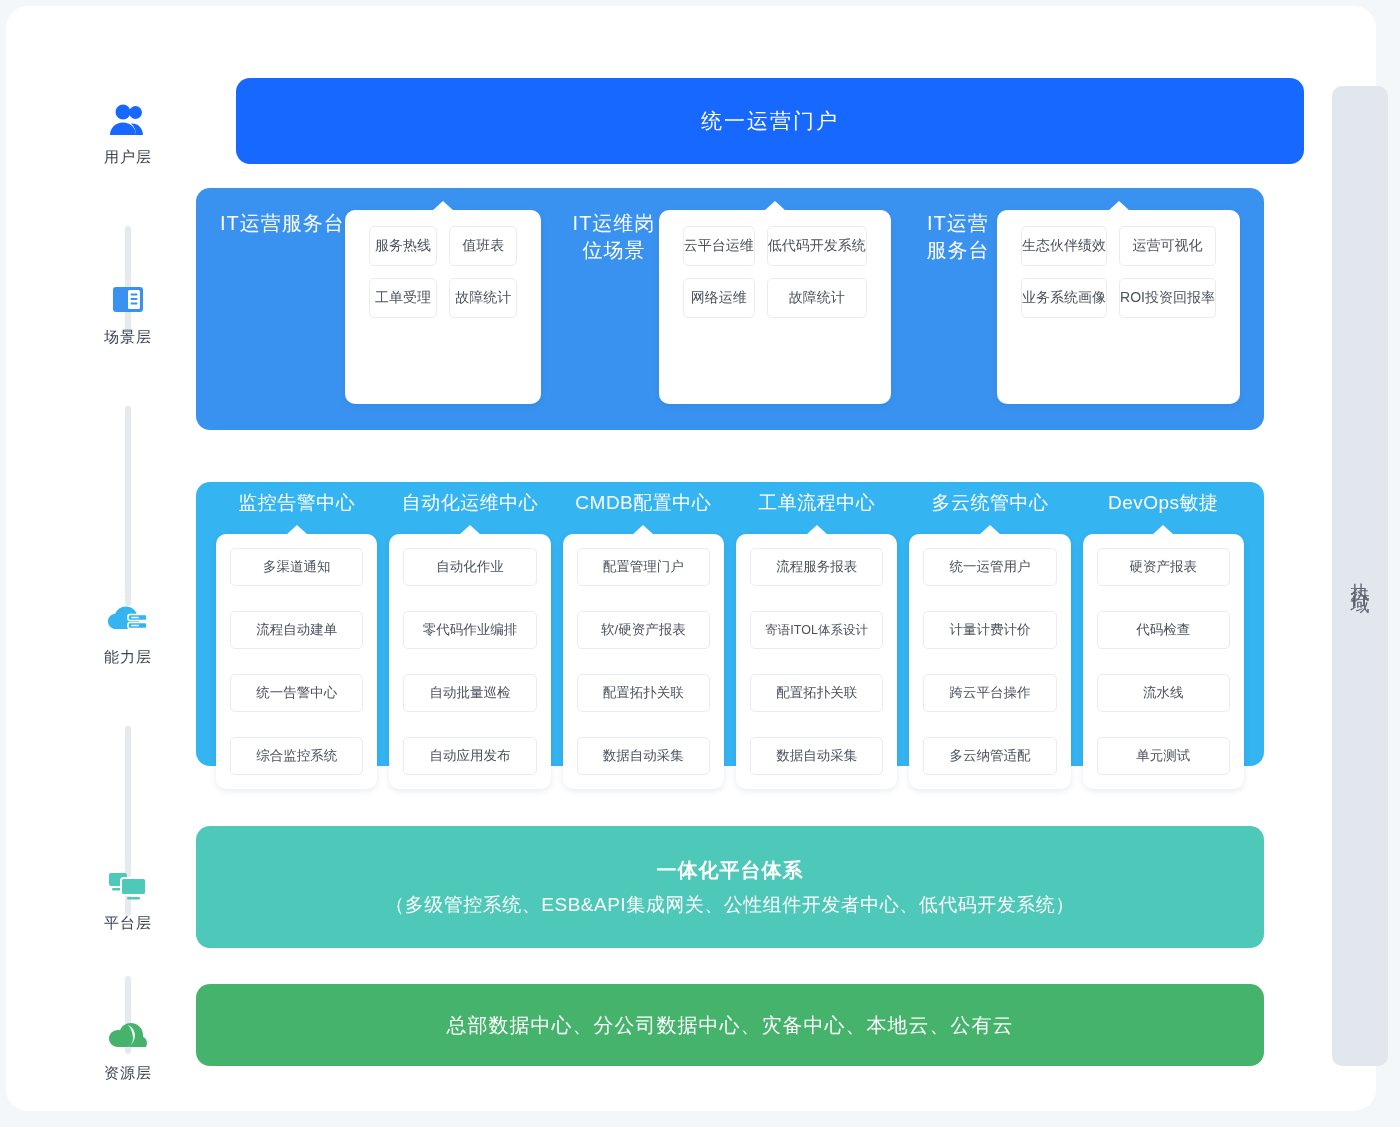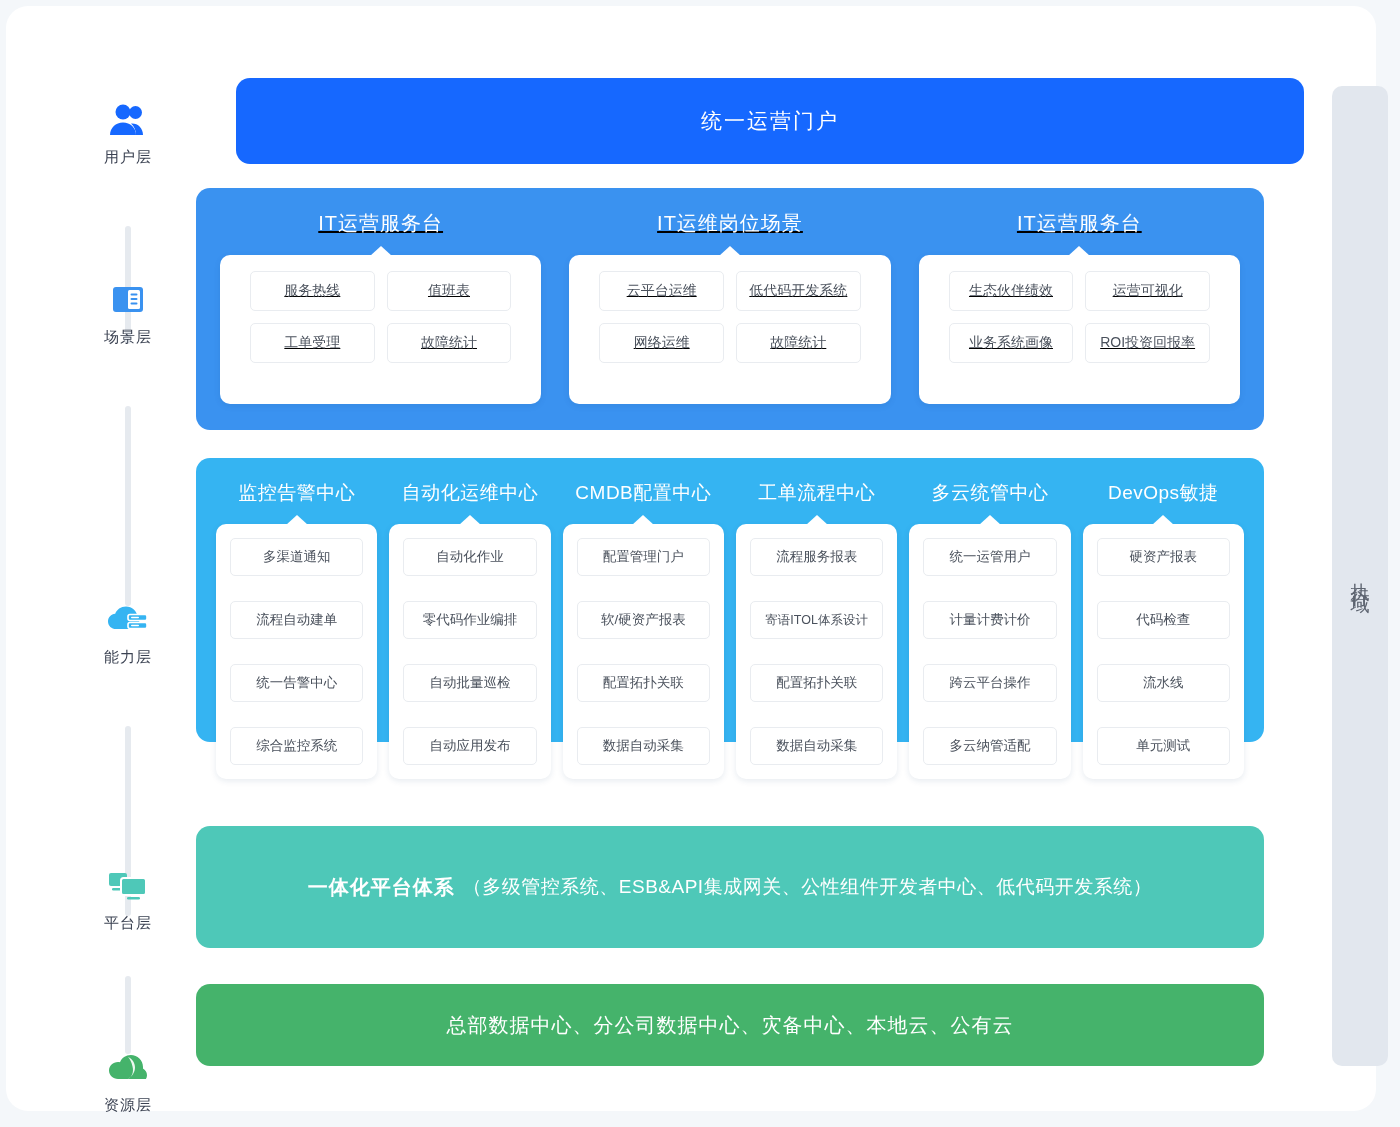--- a/index.html
+++ b/index.html
@@ -61,34 +61,34 @@
     top: 72px; height: 86px;
     display: flex; align-items: center; justify-content: center; margin-left: 40px;
   }
   #portal .band-title {
     color: #fff; font-size: 21px; letter-spacing: 2px;
   }
 
   
   #scenario { top: 182px; height: 242px; padding: 22px 24px 26px; }
   .scn-row { display: flex; gap: 28px; height: 100%; }
-  .scn-col { flex: 1; display: flex; flex-direction: column; text-decoration: underline; }
+  .scn-col { flex: 1; display: flex; flex-direction: row; }
   .scn-head {
     text-align: center;
     color: #ffffff;
     font-size: 20px;
     letter-spacing: 1px;
     margin-bottom: 18px;
   }
   .white-card {
     position: relative;
     background: #ffffff;
     border-radius: 10px;
     flex: 1;
-    padding: 16px 30px;
+    padding: 16px 24px;
     box-shadow: 0 2px 6px rgba(20,60,110,.10);
   }
   .white-card::before {
     content: "";
     position: absolute;
     top: -9px; left: 50%;
     margin-left: -11px;
     width: 0; height: 0;
     border-left: 11px solid transparent;
     border-right: 11px solid transparent;
@@ -104,39 +104,39 @@
     border-radius: 5px;
     background: #fff;
     height: 40px;
     display: flex; align-items: center; justify-content: center;
     font-size: 14px;
     color: #4a515c;
     white-space: nowrap;
   }
 
   
-  #capability { top: 452px; height: 284px; padding: 22px 20px 24px; }
+  #capability { top: 476px; height: 284px; padding: 8px 20px 24px; }
   .cap-row { display: flex; gap: 12px; height: 100%; }
   .cap-col { flex: 1; display: flex; flex-direction: column; min-width: 0; }
   .cap-head {
     text-align: center;
     color: #ffffff;
     font-size: 19px;
     letter-spacing: 0.5px;
     margin-bottom: 18px;
     white-space: nowrap;
   }
   .cap-card { padding: 14px 14px; }
   .chip-col { display: flex; flex-direction: column; gap: 25px; }
   .chip-col .chip { height: 38px; font-size: 13.5px; }
 
   
   #platform {
     top: 820px; height: 122px;
-    display: flex; flex-direction: row;
+    display: flex; flex-direction: column;
     align-items: center; justify-content: center;
     gap: 8px;
   }
   #platform .plat-title { color: #fff; font-size: 20px; font-weight: bold; letter-spacing: 1px; }
   #platform .plat-sub   { color: #fff; font-size: 19px; letter-spacing: 0.5px; }
 
   
   #resource {
     top: 978px; height: 82px;
     display: flex; align-items: center; justify-content: center;
@@ -213,21 +213,21 @@
         <svg width="42" height="34" viewBox="0 0 42 34">
           <rect x="2" y="4" width="18" height="13" rx="2" fill="#4ec8b8"></rect>
           <rect x="5" y="19" width="12" height="2.5" rx="1.2" fill="#4ec8b8"></rect>
           <rect x="14" y="9" width="25" height="17" rx="2.5" fill="#4ec8b8" stroke="#ffffff" stroke-width="2"></rect>
           <rect x="20" y="28" width="13" height="2.6" rx="1.3" fill="#4ec8b8"></rect>
         </svg>
       </div>
       <div class="rail-label">平台层</div>
     </div>
 
-    <div class="rail-item" style="top:970px;">
+    <div class="rail-item" style="top:938px;">
       <div class="rail-icon">
         <svg width="42" height="32" viewBox="0 0 42 32">
           <path d="M11 27c-5 0-9-3.8-9-8.5S6 10 11 10c.7 0 1.4.1 2 .2C14.6 5.9 18.9 3 23.8 3 30.5 3 36 8.3 36 14.9c0 .6 0 1.2-.1 1.7 2.4 1.3 4.1 3.8 4.1 6.6 0 1.4-.4 2.7-1.1 3.8z" fill="#45b36b"></path>
           <path d="M21 5c4.5 2 7 6 7 10.5S25 25 20.5 27C25 25.5 27 20 25.5 14.5 24.5 10 22.8 6.8 21 5z" fill="#ffffff" opacity=".9"></path>
         </svg>
       </div>
       <div class="rail-label">资源层</div>
     </div>
   </div>
 

